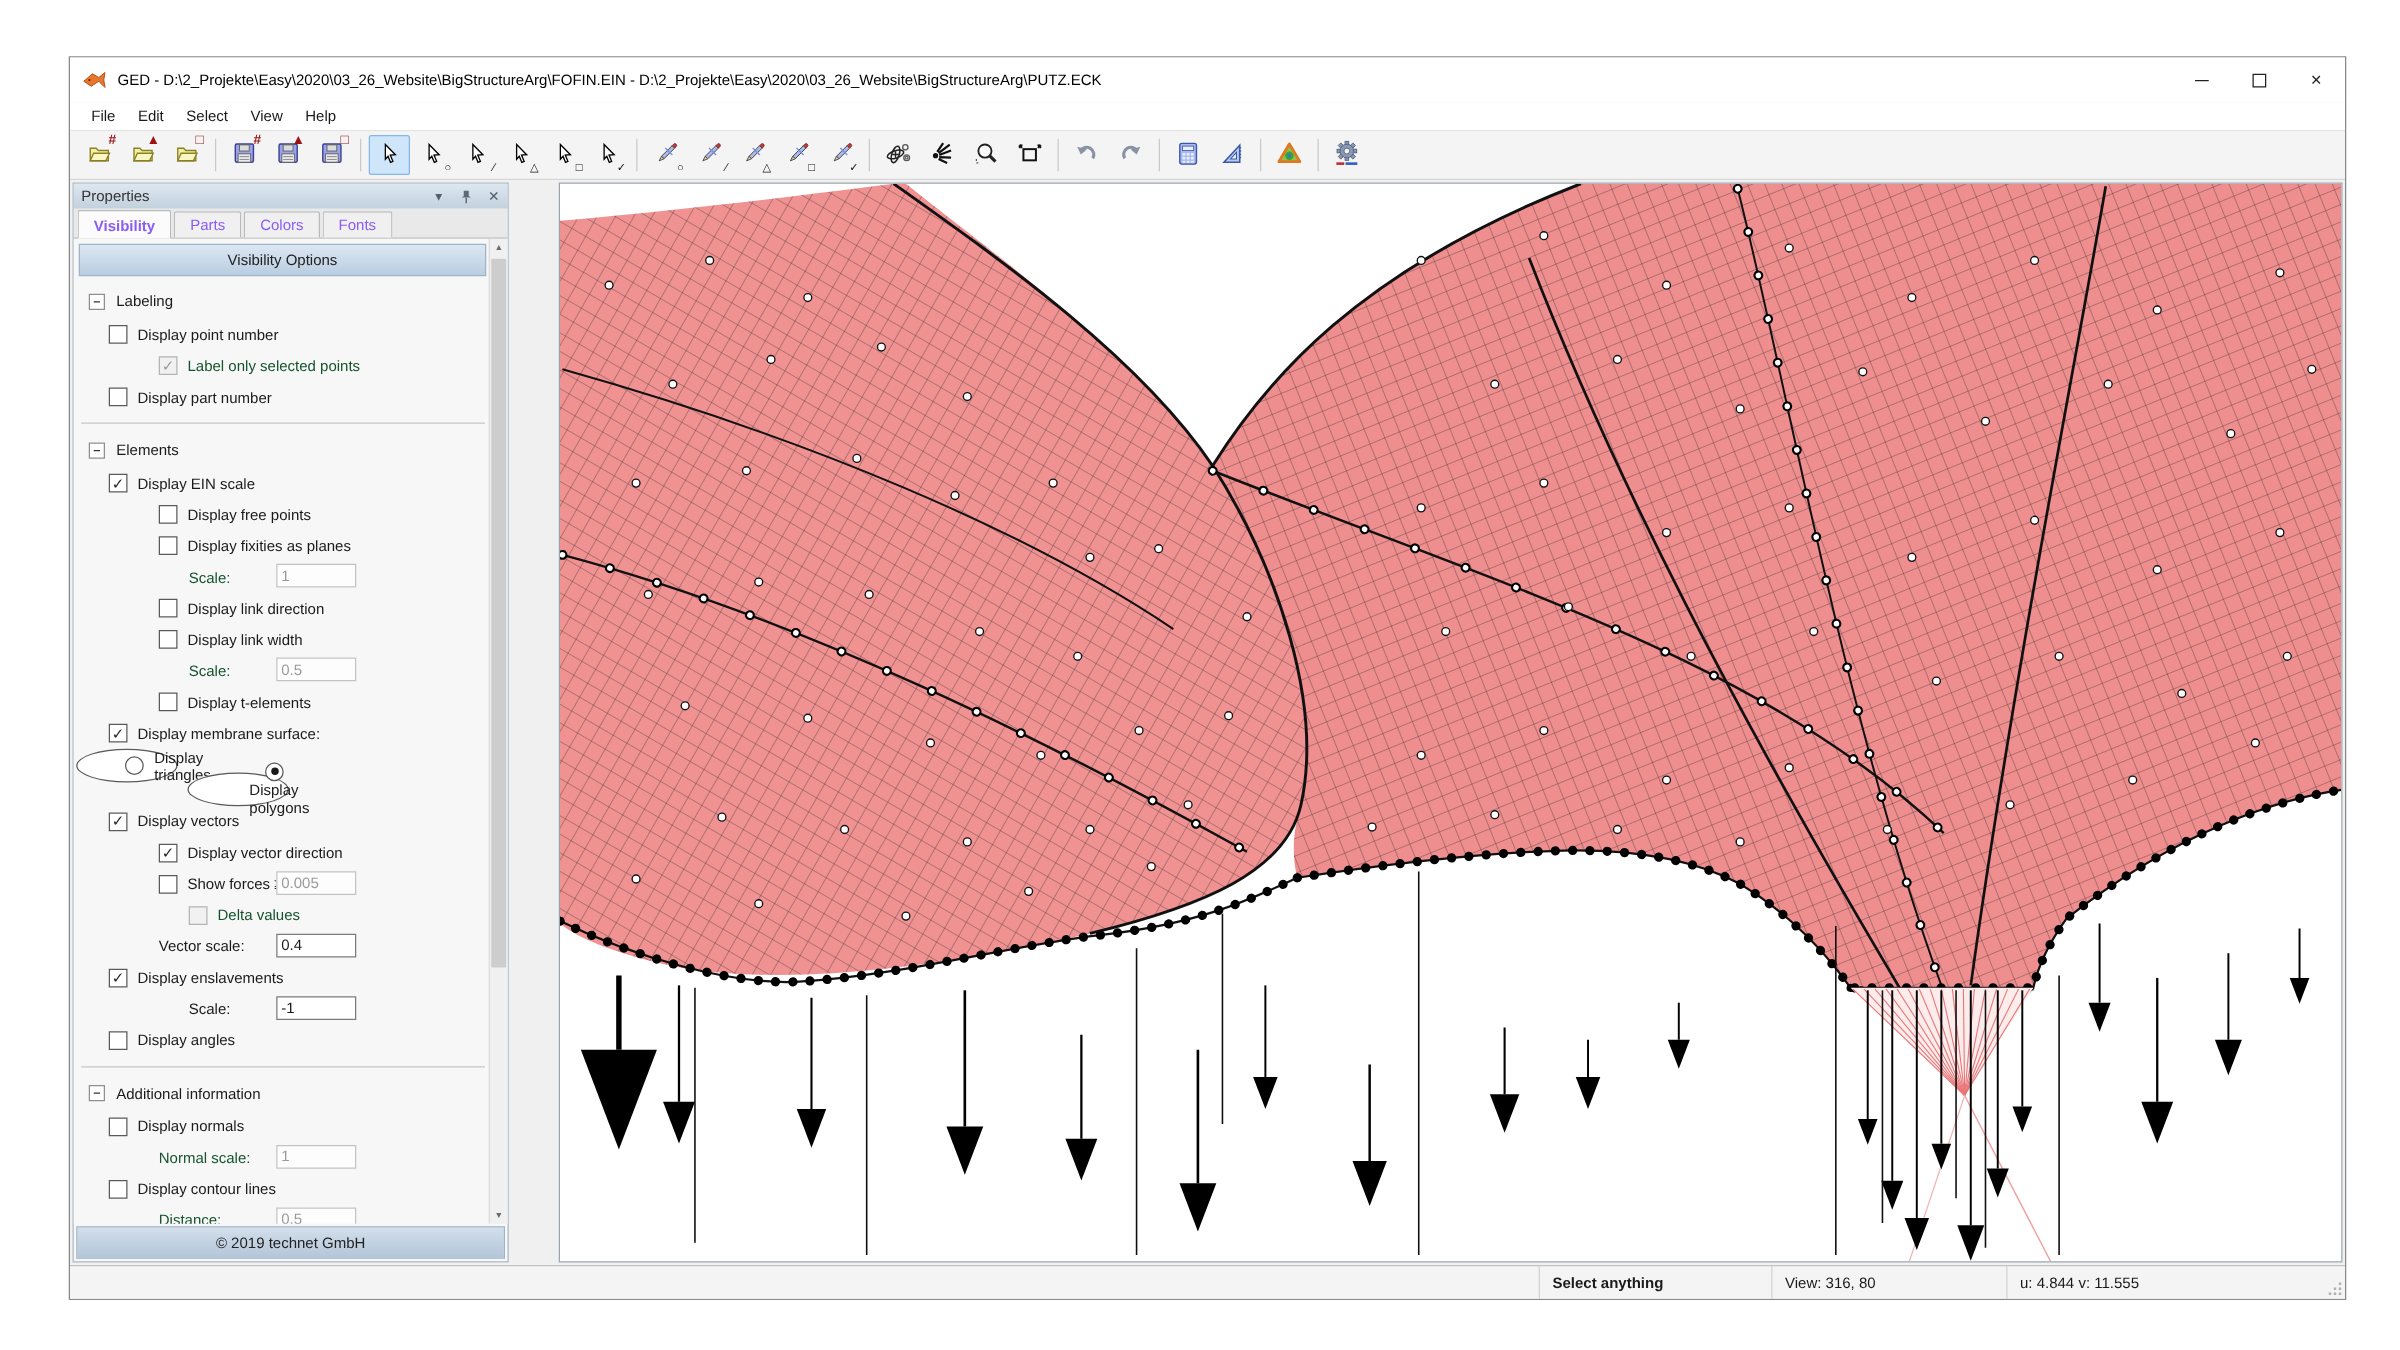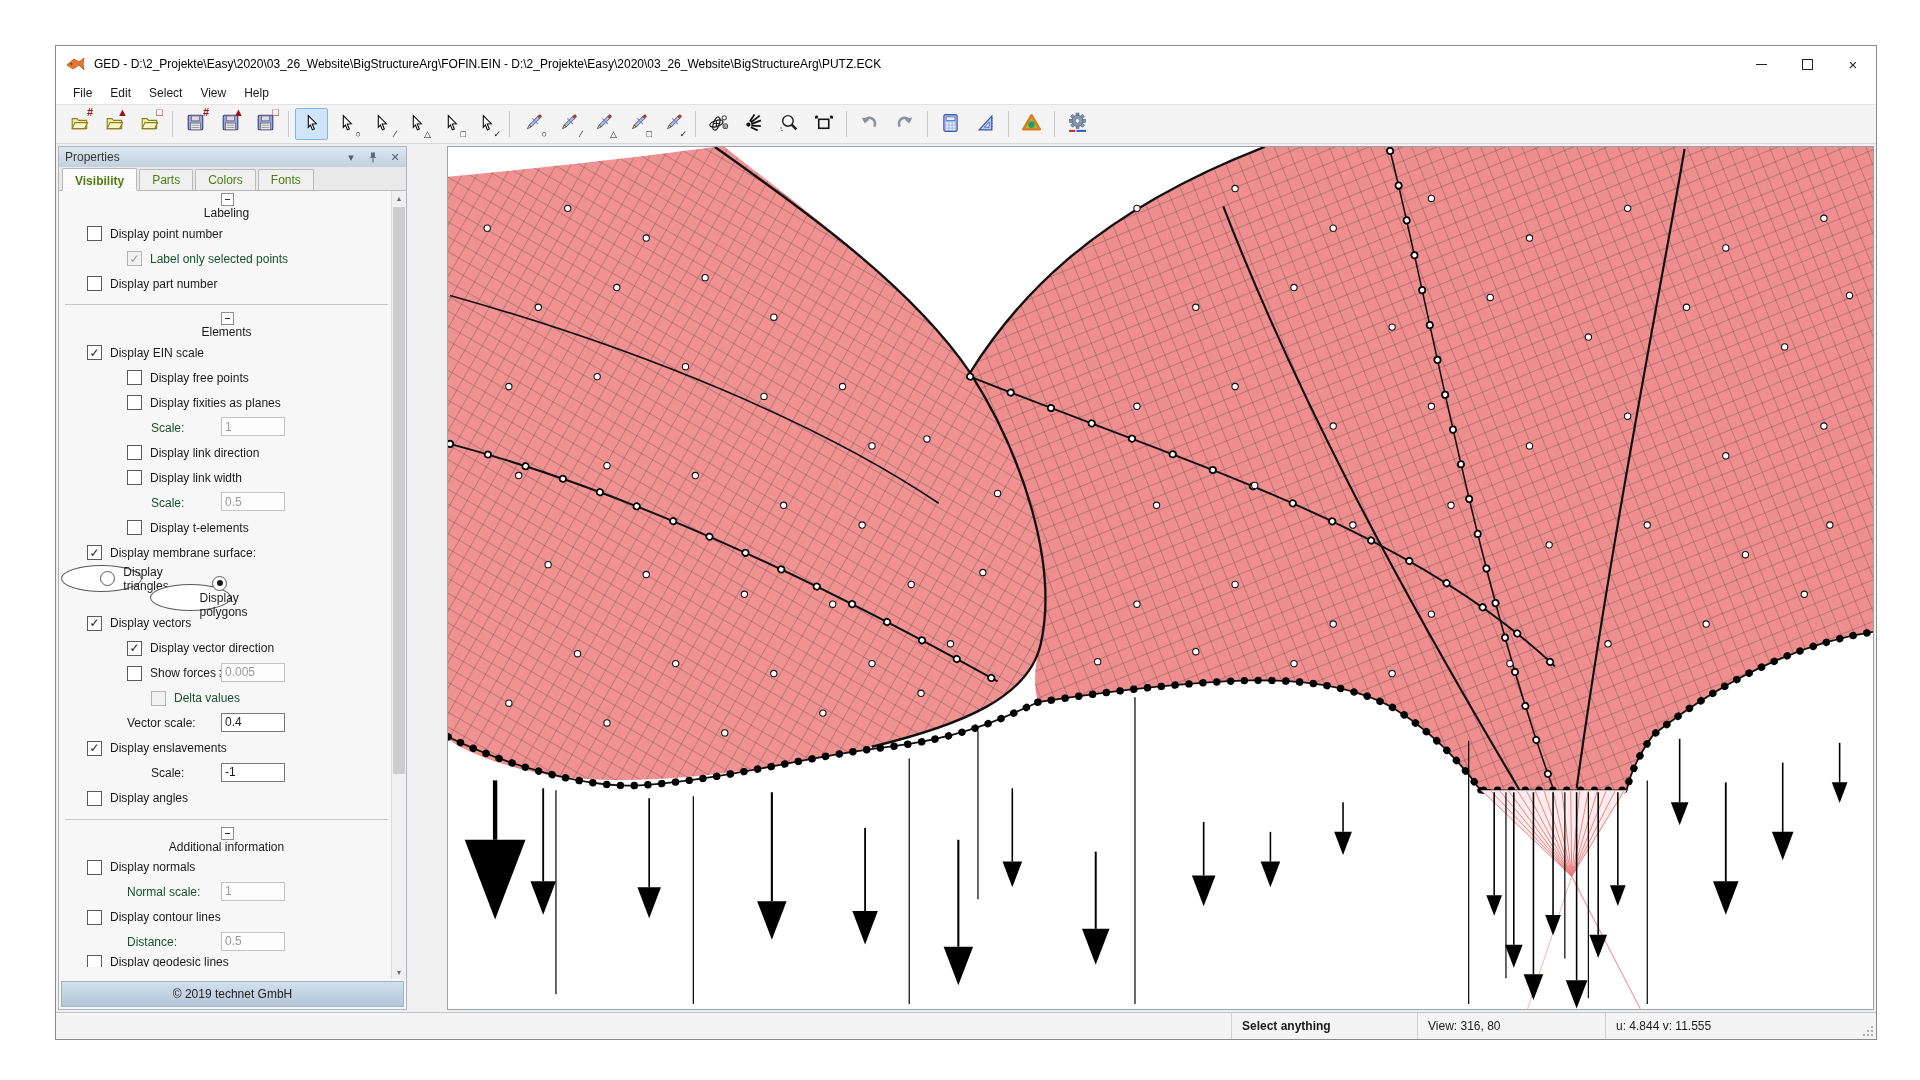--- a/index.html
+++ b/index.html
@@ -37,28 +37,28 @@
   
   .props{width:347px;flex:0 0 auto;margin:2px 0 2px 2px;background:#f7f7f7;
          border:1px solid #a9b6c2;display:flex;flex-direction:column;position:relative;}
   .props-header{height:20px;background:linear-gradient(#dde7f0,#c2d1de);display:flex;
                 align-items:center;padding:0 4px 0 6px;color:#333;flex:0 0 auto;}
   .props-header .hbtns{margin-left:auto;display:flex;align-items:center;gap:8px;color:#55606a;}
   .props-header .hbtn{width:14px;height:14px;display:flex;align-items:center;justify-content:center;font-size:11px;}
   .props-tabs{height:23px;display:flex;background:#e9e9e9;border-bottom:1px solid #b9b9b9;
               padding-left:2px;flex:0 0 auto;}
   .ptab{padding:3px 12px 2px;border:1px solid #b9b9b9;border-bottom:none;margin:2px 1px 0 1px;
-        background:#f0f0f0;color:#4d7c0f;border-radius:2px 2px 0 0;text-align:right;}
+        background:#f0f0f0;color:#8b5cf6;border-radius:2px 2px 0 0;text-align:right;}
   .ptab.active{background:#fbfbfb;font-weight:bold;margin-top:0;padding-top:5px;border-bottom:1px solid #fbfbfb;position:relative;top:1px;}
   .props-body{flex:1 1 auto;position:relative;overflow:hidden;background:#f7f7f7;}
   .props-content{position:absolute;left:0;top:0;right:14px;bottom:0;overflow:hidden;padding:2px 0 0 2px;}
   .vis-options{height:24px;margin:2px 3px 6px 2px;background:linear-gradient(#dce7f2,#b9cee1);
                border:1px solid #9db3c8;display:flex;align-items:center;justify-content:center;color:#222;}
   .prow{position:relative;display:flex;align-items:center;}
-  .prow.section{height:28px;flex-direction:column;}
+  .prow.section{height:28px;}
   .prow.divider{height:16px;}
   .prow.divider::after{content:"";position:absolute;left:4px;right:4px;top:8px;border-top:1px solid #c6c6c6;}
   .collapse-box{width:11px;height:11px;border:1px solid #8f8f8f;background:#fff;display:inline-flex;
                 align-items:center;justify-content:center;margin:0 9px 0 10px;flex:0 0 auto;}
   .collapse-box span{display:block;width:5px;height:1px;background:#333;}
   .cb{width:13px;height:13px;border:1px solid #5a5a5a;background:#fff;display:inline-flex;
       align-items:center;justify-content:center;margin-right:8px;flex:0 0 auto;
       font-size:12px;line-height:1;color:#222;}
   .cb.dis{border-color:#b4b4b4;background:#f1f1f1;color:#9a9a9a;}
   .radio{width:13px;height:13px;border:1px solid #5a5a5a;border-radius:50%;background:#fff;
@@ -371,20 +371,21 @@
         </span>
       </div>
       <div class="props-tabs" id="props-tabs">
           <span class="ptab active">Visibility</span>
           <span class="ptab">Parts</span>
           <span class="ptab">Colors</span>
           <span class="ptab">Fonts</span>
         </div>
       <div class="props-body">
         <div class="props-content" id="props-content">
+          <div class="vis-options">Visibility Options</div>
           <div id="prop-rows"><div class="prow section">
                 <span class="collapse-box">
                   <span></span>
                 </span>
                 <span>Labeling</span>
               </div><div class="prow checkbox" style="padding-left: 26px; height: 25px;">
                 <span class="cb"></span>
                 <span>Display point number</span>
               </div><div class="prow checkbox" style="padding-left: 66px; height: 25px;">
                 <span class="cb dis">✓</span>

